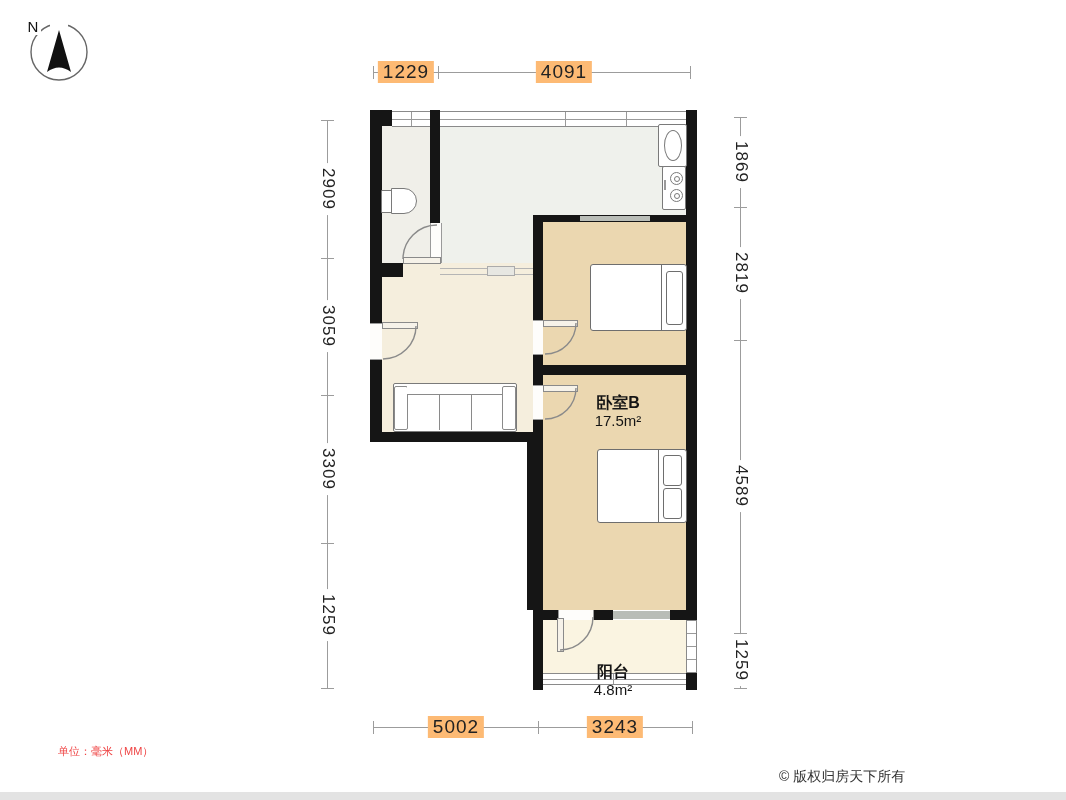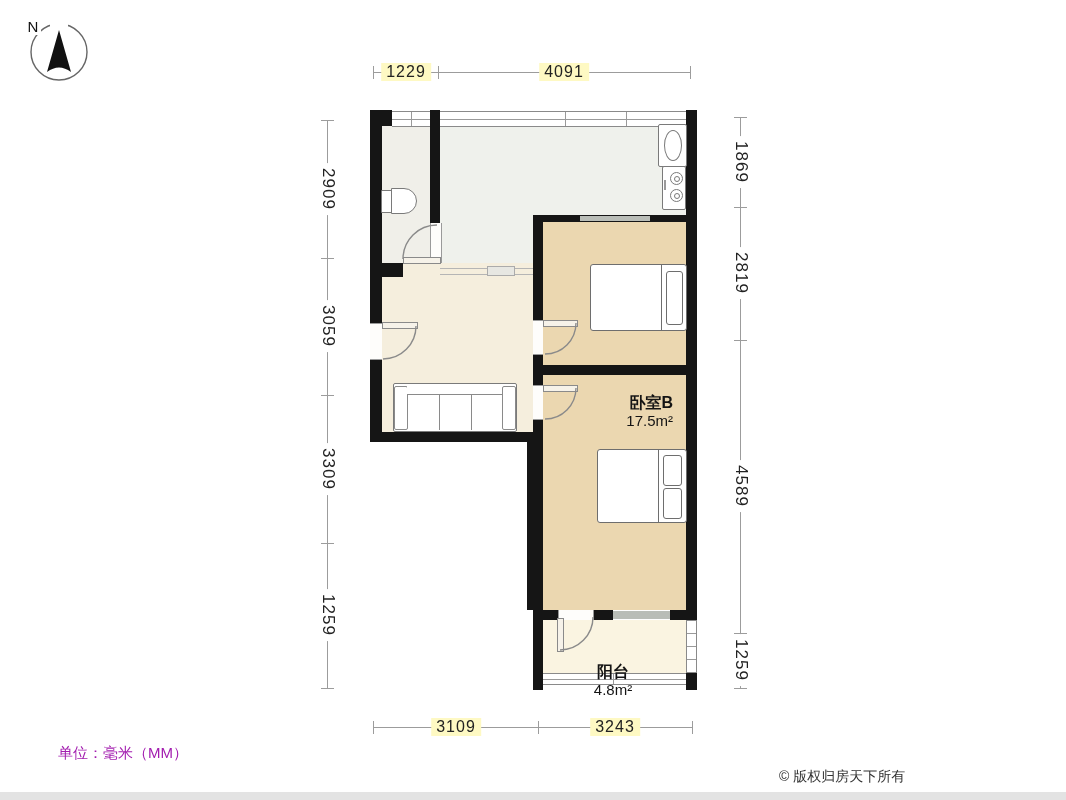--- a/index.html
+++ b/index.html
@@ -16,28 +16,28 @@
   .mull{position:absolute;top:0;bottom:0;width:1px;background:#9a9a9a;}
   .pane{position:absolute;left:0;right:0;height:1px;background:#9a9a9a;}
   .gap{position:absolute;background:#fefdfb;}
   .gapH{border-top:1px solid #9a9a9a;border-bottom:1px solid #9a9a9a;}
   .gapV{border-left:1px solid #9a9a9a;border-right:1px solid #9a9a9a;}
   .leaf{position:absolute;background:#f6f2e9;border:1px solid #8a8a8a;}
   .furn{position:absolute;background:#fff;border:1.5px solid #6e6e6e;border-radius:3px;}
   .thin{border-width:1px;border-color:#7a7a7a;}
   .dimline{position:absolute;background:#9c9c9c;}
   .tick{position:absolute;background:#9c9c9c;}
-  .dimlab{position:absolute;transform:translate(-50%,-50%);background:#fef9c3;padding:0 5px;
-          font-size:16px;letter-spacing:1px;color:#222;white-space:nowrap;}
+  .dimlab{position:absolute;transform:translate(-50%,-50%);background:#fdba74;padding:0 5px;
+          font-size:19px;letter-spacing:1px;color:#222;white-space:nowrap;}
   .dimlabV{position:absolute;transform:translate(-50%,-50%) rotate(90deg);background:#fff;padding:0 5px;
           font-size:17px;letter-spacing:1px;color:#222;white-space:nowrap;}
   .roomlab{position:absolute;width:110px;text-align:center;color:#141414;}
   .roomlab .nm{font-size:16px;font-weight:bold;line-height:19px;}
   .roomlab .ar{font-size:15px;line-height:18px;}
-  .ftr{position:absolute;font-size:15px;color:#a21caf;}
+  .ftr{position:absolute;font-size:11px;color:#ef4444;}
   .sofa-part{position:absolute;background:#fff;}
   svg{position:absolute;left:0;top:0;}
 </style>
 </head>
 <body>
 
 <div id="plan">
 
   <svg style="left:26px;top:18px" width="66" height="66" viewBox="0 0 66 66">
     <circle cx="33" cy="34" r="28" fill="none" stroke="#666" stroke-width="1.4"></circle>
@@ -155,41 +155,41 @@
     <div class="abs" style="left:70px;top:0;width:1px;height:65px;background:#6e6e6e;"></div>
     <div class="abs" style="left:75px;top:6px;width:15px;height:52px;border:1px solid #6e6e6e;border-radius:3px;background:#fff;"></div>
   </div>
 
   <div class="furn" style="left:597px;top:449px;width:88px;height:72px;">
     <div class="abs" style="left:60px;top:0;width:1px;height:72px;background:#6e6e6e;"></div>
     <div class="abs" style="left:65px;top:5px;width:17px;height:29px;border:1px solid #6e6e6e;border-radius:3px;background:#fff;"></div>
     <div class="abs" style="left:65px;top:38px;width:17px;height:29px;border:1px solid #6e6e6e;border-radius:3px;background:#fff;"></div>
   </div>
 
-  <div class="roomlab" style="left:563px;top:393px;text-align:right;">
+  <div class="roomlab" style="left:563px;top:393px;">
     <div class="nm">卧室B</div>
     <div class="ar">17.5m²</div>
   </div>
   <div class="roomlab" style="left:558px;top:662px;">
     <div class="nm">阳台</div>
     <div class="ar">4.8m²</div>
   </div>
 
   <div class="dimline" style="left:373px;top:72px;width:317px;height:1px"></div>
   <div class="tick" style="left:373px;top:66px;width:1px;height:13px"></div>
   <div class="tick" style="left:438px;top:66px;width:1px;height:13px"></div>
   <div class="tick" style="left:690px;top:66px;width:1px;height:13px"></div>
   <div class="dimlab" style="left:406px;top:72px;">1229</div>
   <div class="dimlab" style="left:564px;top:72px;">4091</div>
 
   <div class="dimline" style="left:373px;top:727px;width:319px;height:1px"></div>
   <div class="tick" style="left:373px;top:721px;width:1px;height:13px"></div>
   <div class="tick" style="left:538px;top:721px;width:1px;height:13px"></div>
   <div class="tick" style="left:692px;top:721px;width:1px;height:13px"></div>
-  <div class="dimlab" style="left:456px;top:727px;">3109</div>
+  <div class="dimlab" style="left:456px;top:727px;">5002</div>
   <div class="dimlab" style="left:615px;top:727px;">3243</div>
 
   <div class="dimline" style="left:327px;top:120px;width:1px;height:568px"></div>
   <div class="tick" style="left:321px;top:120px;width:13px;height:1px"></div>
   <div class="tick" style="left:321px;top:258px;width:13px;height:1px"></div>
   <div class="tick" style="left:321px;top:395px;width:13px;height:1px"></div>
   <div class="tick" style="left:321px;top:543px;width:13px;height:1px"></div>
   <div class="tick" style="left:321px;top:688px;width:13px;height:1px"></div>
   <div class="dimlabV" style="left:328px;top:189px;">2909</div>
   <div class="dimlabV" style="left:328px;top:326px;">3059</div>

